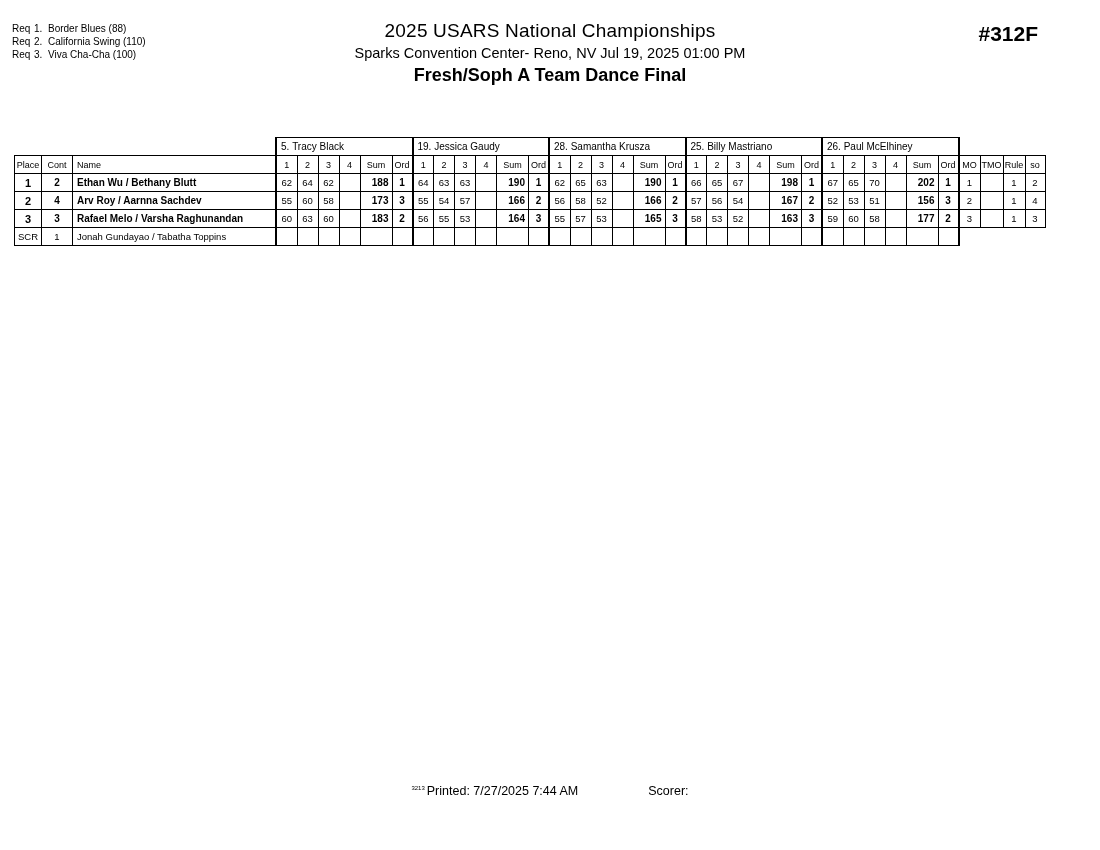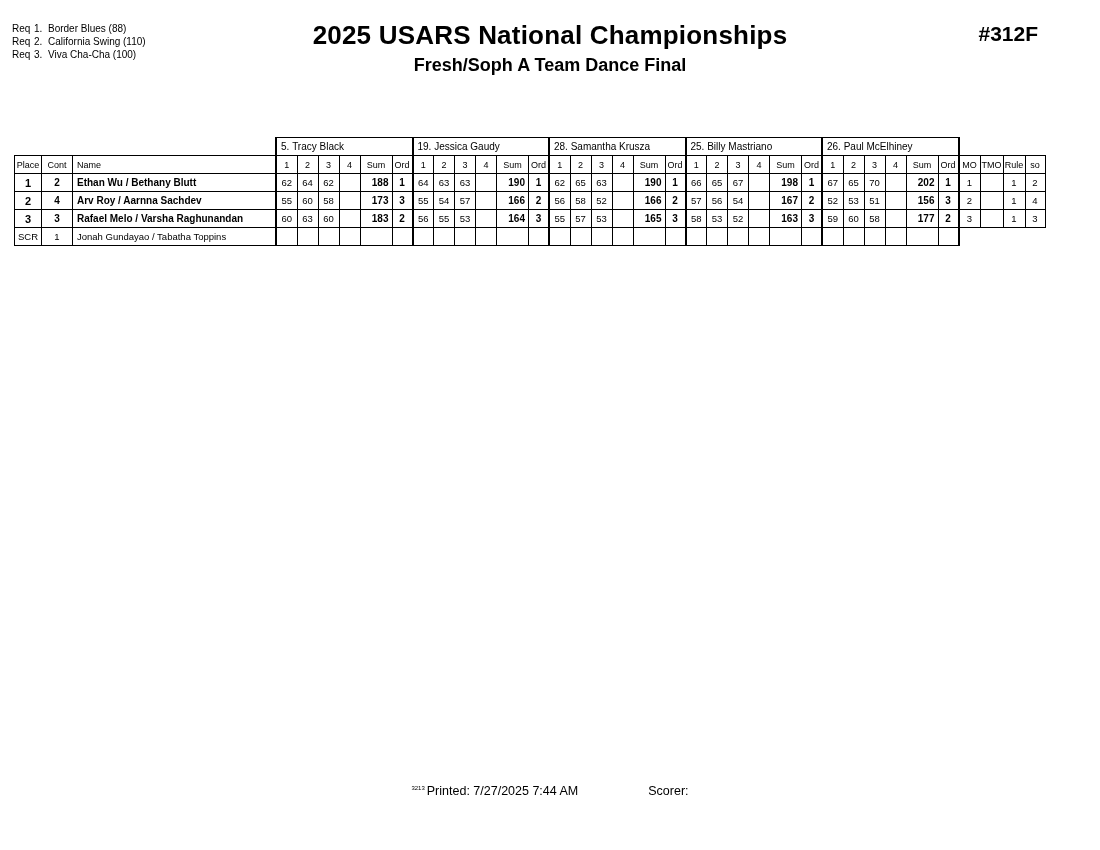--- a/index.html
+++ b/index.html
@@ -38,22 +38,22 @@
 
   
   .header {
     position: absolute;
     left: 0;
     right: 0;
     top: 20px;
     text-align: center;
   }
   .header .line1 {
-    font-size: 26px;
-    font-weight: bold;
+    font-size: 19px;
+    font-weight: normal;
     letter-spacing: 0.2px;
   }
   .header .line2 {
     font-size: 14.5px;
     margin-top: 3px;
   }
   .header .line3 {
     font-size: 18px;
     font-weight: bold;
     margin-top: 4px;
@@ -168,20 +168,21 @@
   <div class="req-row">
     <span class="req-label">Req</span><span class="req-num">2.</span><span>California Swing (110)</span>
   </div>
   <div class="req-row">
     <span class="req-label">Req</span><span class="req-num">3.</span><span>Viva Cha-Cha (100)</span>
   </div>
 </div>
 
 <div class="header">
   <div class="line1">2025 USARS National Championships</div>
+  <div class="line2">Sparks Convention Center- Reno, NV  Jul 19, 2025  01:00 PM</div>
   <div class="line3">Fresh/Soph A Team Dance Final</div>
 </div>
 <div class="event-number">#312F</div>
 
 <div class="sheet">
 <table class="score">
   <colgroup>
     <col class="col-place">
         <col class="col-cont">
         <col class="col-name">

